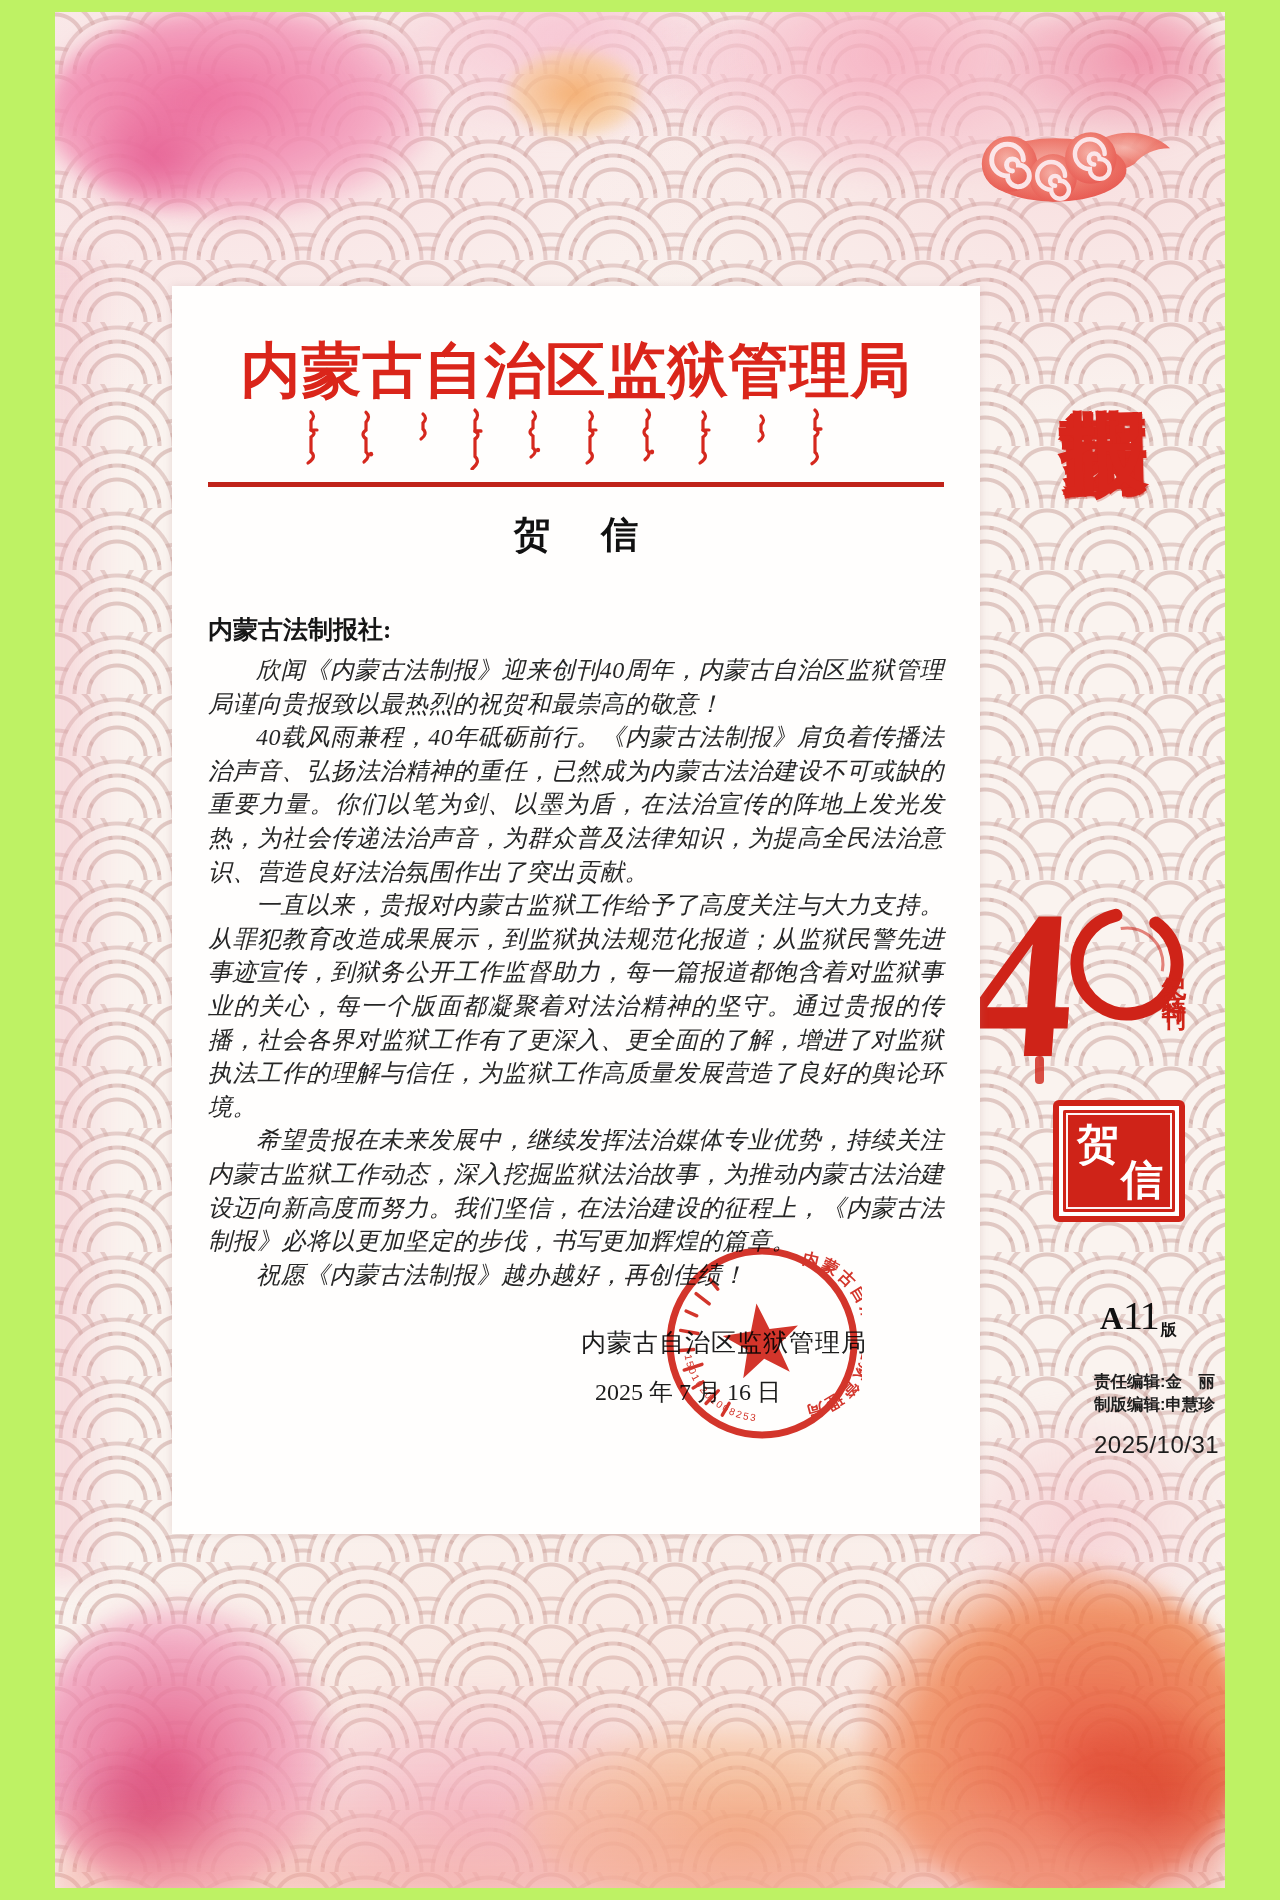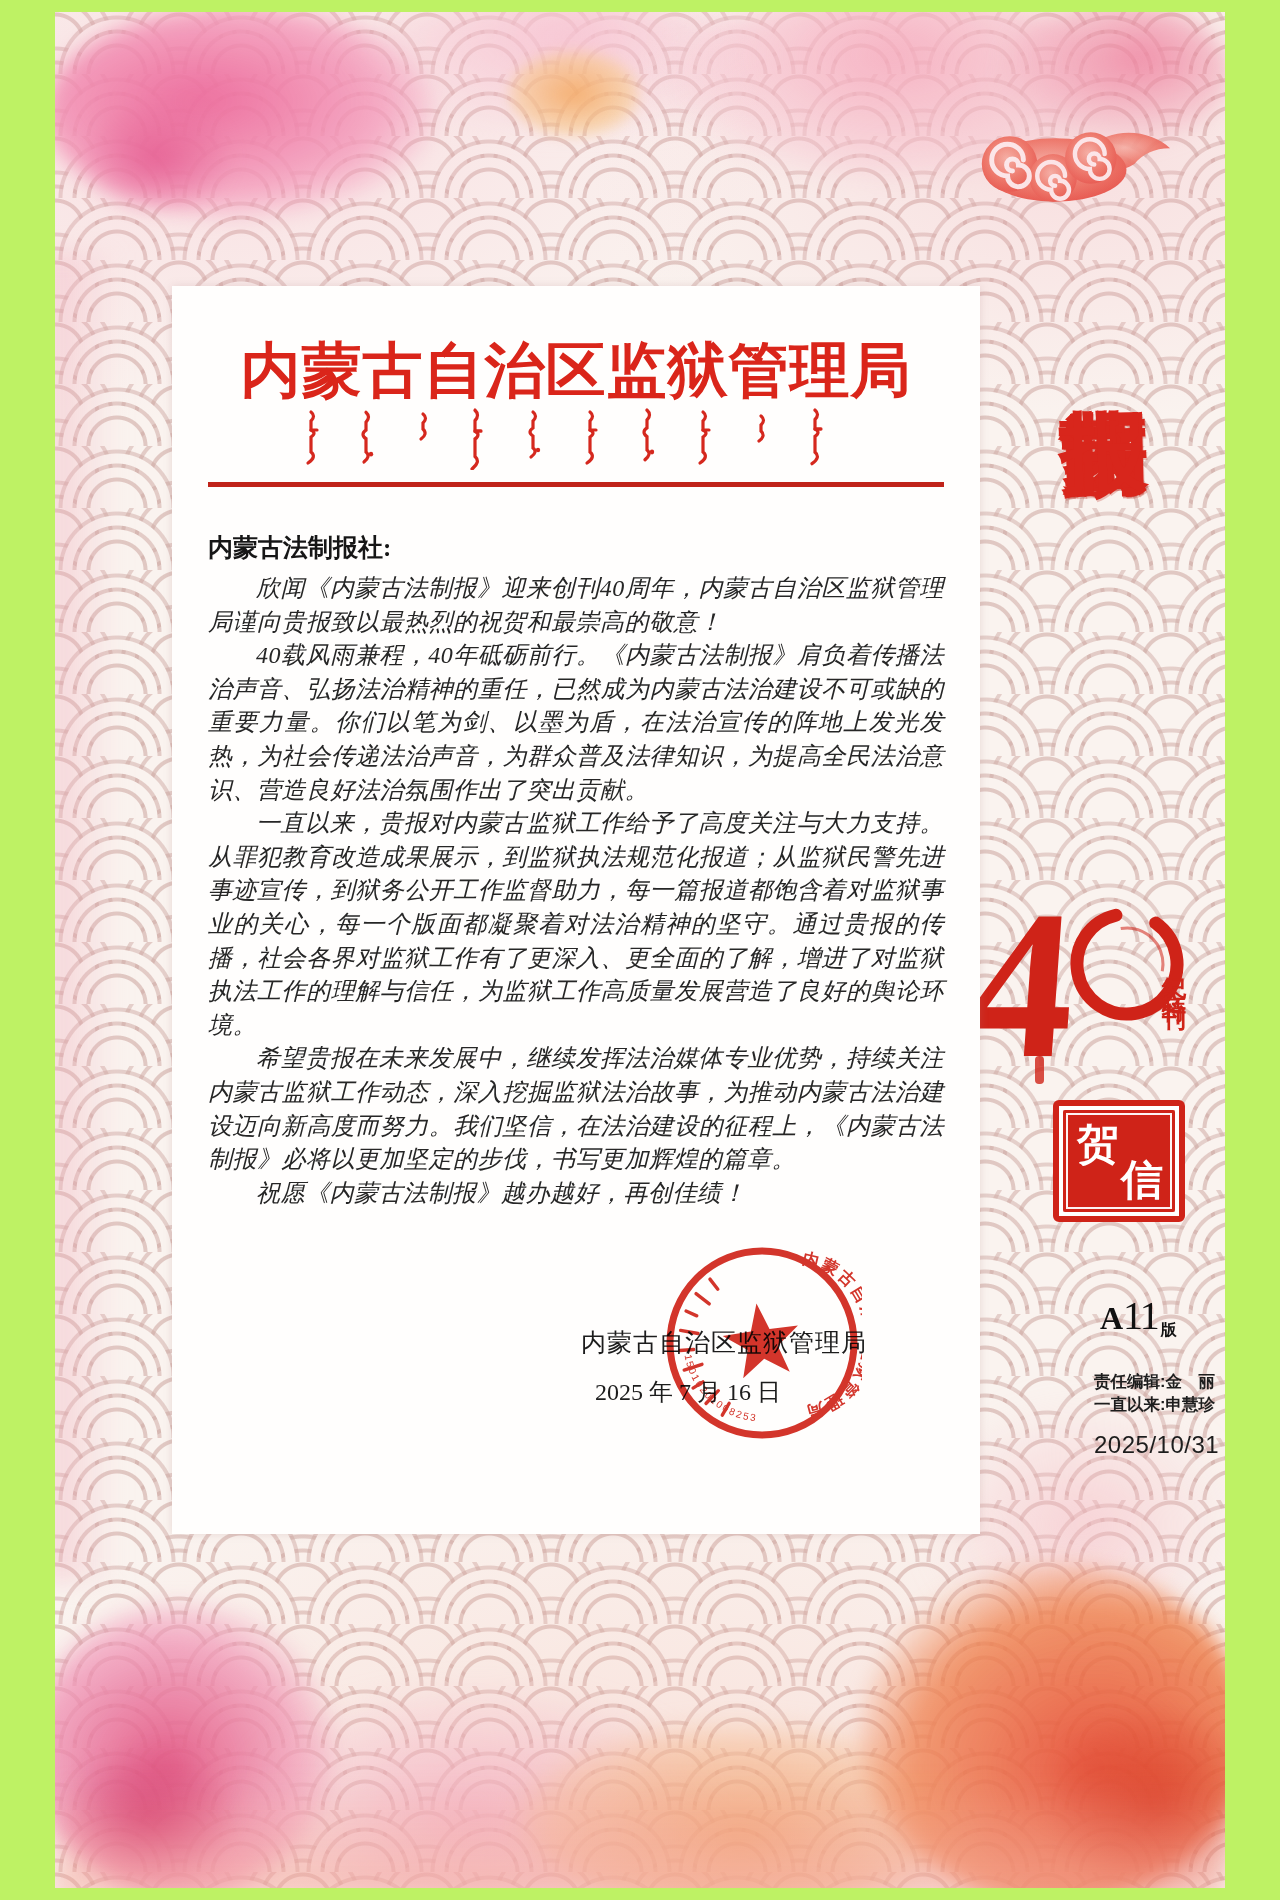--- a/index.html
+++ b/index.html
@@ -77,21 +77,21 @@
     color:#da251a; font-family:"Liberation Sans","DejaVu Sans",sans-serif;
     line-height:66px; white-space:nowrap;
   }
   .mongolian { display:block; margin:4px auto 0 auto; }
   .rule { margin-top:12px; height:2px; border-top:3px solid #c0231a; border-bottom:2px solid #c0231a; }
   .letter-heading {
     margin-top:26px; text-align:center; font-size:37px; font-weight:900;
     color:#111; letter-spacing:20px; text-indent:20px;
     font-family:"Liberation Sans","DejaVu Sans",sans-serif; line-height:44px;
   }
-  .salutation { margin-top:44px; font-size:25px; font-weight:700; color:#161616; }
+  .salutation { margin-top:56px; font-size:25px; font-weight:700; color:#161616; }
   .body-text { margin-top:8px;font-style:italic; }
   .body-text p {
     font-size:24px; line-height:33.6px; color:#262626; text-indent:2em;
     text-align:justify; letter-spacing:.5px;
   }
   .sig-line {
     position:absolute; left:392px; top:1040px; width:320px; text-align:center;
     font-size:25px; color:#1c1c1c; letter-spacing:1px; white-space:nowrap;
   }
   .date-line {
@@ -201,20 +201,21 @@
       <use href="#mgB" x="230" y="2"></use>
       <use href="#mgA" x="287" y="2"></use>
       <use href="#mgB" x="344" y="0" transform="scale(1,1.1)"></use>
       <use href="#mgA" x="400" y="2"></use>
       <use href="#mgC" x="458" y="2"></use>
       <use href="#mgA" x="512" y="0" transform="scale(1,1.05)"></use>
     </svg>
 
     <div class="rule"></div>
 
+    <div class="letter-heading">贺 信</div>
 
     <div class="salutation">内蒙古法制报社:</div>
 
     <div class="body-text">
         <p>欣闻《内蒙古法制报》迎来创刊40周年，内蒙古自治区监狱管理局谨向贵报致以最热烈的祝贺和最崇高的敬意！</p>
         <p>40载风雨兼程，40年砥砺前行。《内蒙古法制报》肩负着传播法治声音、弘扬法治精神的重任，已然成为内蒙古法治建设不可或缺的重要力量。你们以笔为剑、以墨为盾，在法治宣传的阵地上发光发热，为社会传递法治声音，为群众普及法律知识，为提高全民法治意识、营造良好法治氛围作出了突出贡献。</p>
         <p>一直以来，贵报对内蒙古监狱工作给予了高度关注与大力支持。从罪犯教育改造成果展示，到监狱执法规范化报道；从监狱民警先进事迹宣传，到狱务公开工作监督助力，每一篇报道都饱含着对监狱事业的关心，每一个版面都凝聚着对法治精神的坚守。通过贵报的传播，社会各界对监狱工作有了更深入、更全面的了解，增进了对监狱执法工作的理解与信任，为监狱工作高质量发展营造了良好的舆论环境。</p>
         <p>希望贵报在未来发展中，继续发挥法治媒体专业优势，持续关注内蒙古监狱工作动态，深入挖掘监狱法治故事，为推动内蒙古法治建设迈向新高度而努力。我们坚信，在法治建设的征程上，《内蒙古法制报》必将以更加坚定的步伐，书写更加辉煌的篇章。</p>
         <p>祝愿《内蒙古法制报》越办越好，再创佳绩！</p>
       </div>
@@ -284,17 +285,17 @@
       <span class="seal-char bottom">信</span>
     </div>
   </div>
 
   <div class="page-code">
     <span class="letter">A</span><span class="num">11</span><span class="unit">版</span>
   </div>
 
   <div class="editors">
     <div class="ed">责任编辑:金　丽</div>
-    <div class="ed">一直以来:申慧珍</div>
+    <div class="ed">制版编辑:申慧珍</div>
     <div class="pd">2025/10/31</div>
   </div>
 
 </div>
 
 </body></html>

